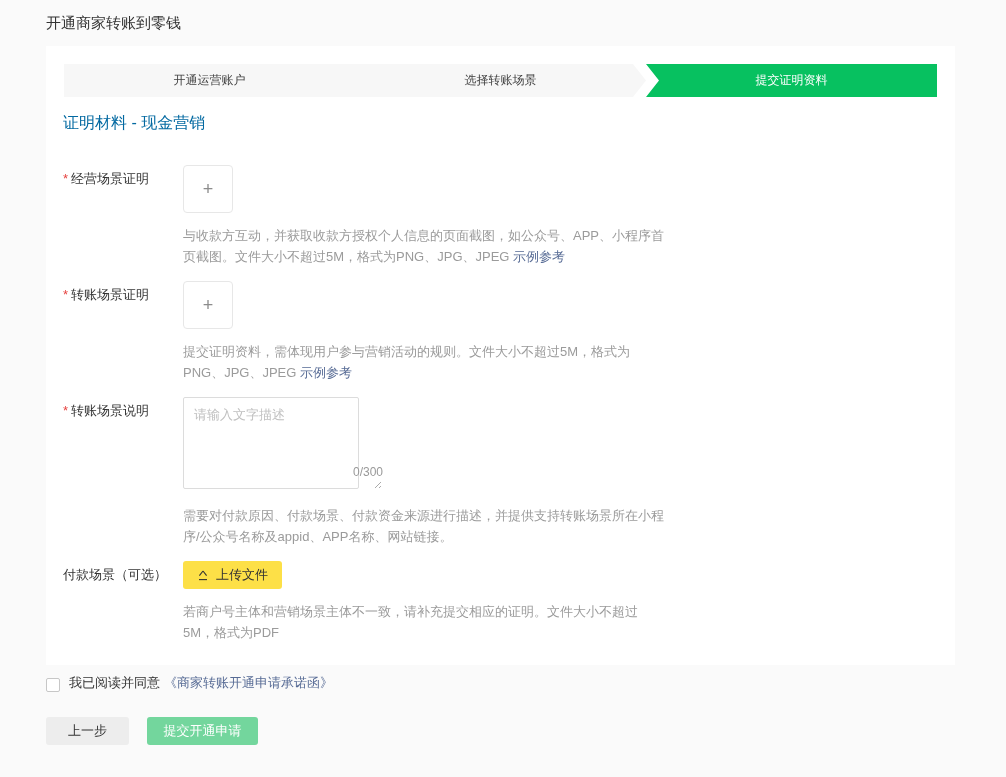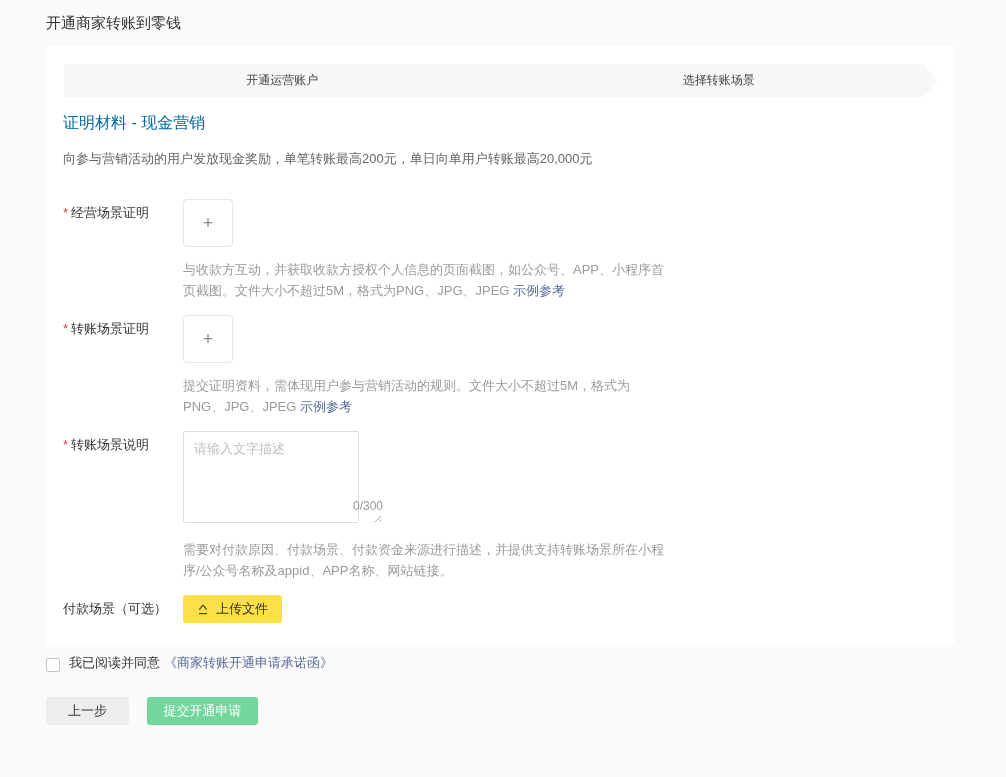--- a/index.html
+++ b/index.html
@@ -106,24 +106,24 @@
 </head>
 <body>
 
 <div class="page-title">开通商家转账到零钱</div>
 
 <div class="card">
 
   <div class="steps">
     <div class="step">开通运营账户</div>
     <div class="step arrow-right">选择转账场景</div>
+    <div class="step active">提交证明资料</div>
   </div>
 
   <div class="section-title">证明材料 - 现金营销</div>
-  <div class="section-desc">向参与营销活动的用户发放现金奖励，单笔转账最高200元，单日向单用户转账最高20,000元</div>
 
   <div class="form-row">
     <div class="form-label">
       <span class="req">*</span><span>经营场景证明</span>
     </div>
     <div class="form-control">
       <div class="upload-box">
         <span>+</span>
       </div>
       <div class="helper">
@@ -167,20 +167,21 @@
       <span>付款场景（可选）</span>
     </div>
     <div class="form-control">
       <button class="upload-btn">
         <svg width="12" height="12" viewBox="0 0 12 12" fill="none">
           <path d="M2 10.6 H10" stroke="#333" stroke-width="1.1"></path>
           <path d="M6 2 L2.4 6.6 M6 2 L9.6 6.6" stroke="#333" stroke-width="1.1"></path>
         </svg>
         <span>上传文件</span>
       </button>
+      <div class="helper">若商户号主体和营销场景主体不一致，请补充提交相应的证明。文件大小不超过5M，格式为PDF</div>
     </div>
   </div>
 
 </div>
 
 <div class="agree">
   <span class="checkbox"></span>
   <span>我已阅读并同意</span>
   <a class="link">《商家转账开通申请承诺函》</a>
 </div>

